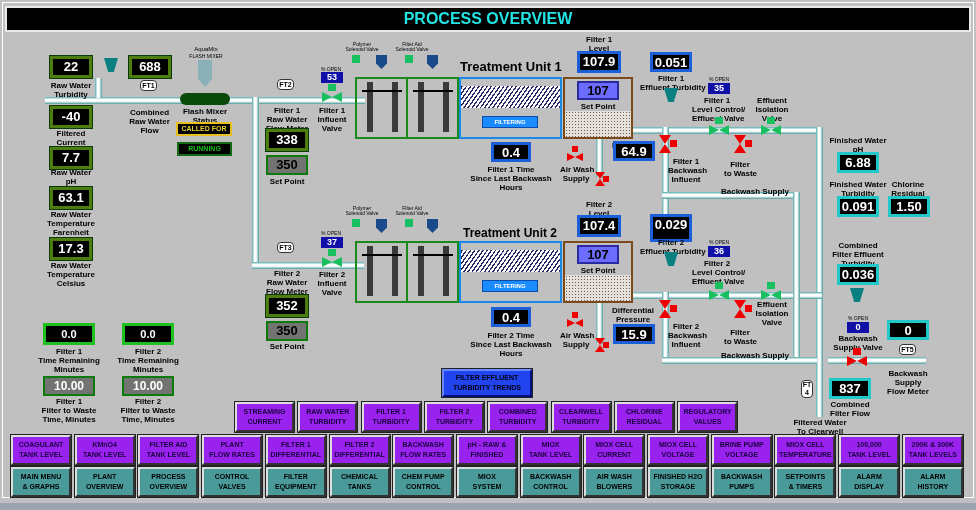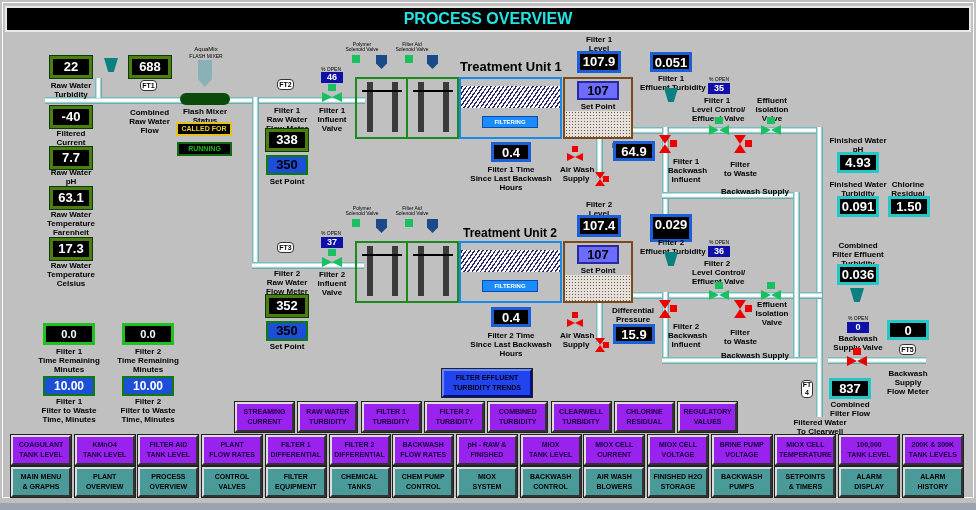--- a/index.html
+++ b/index.html
@@ -6,21 +6,21 @@
 body{width:976px;height:510px;background:#c0c0c0;font-family:"Liberation Sans",sans-serif;position:relative;overflow:hidden}
 .abs{position:absolute}
 .frame{position:absolute;left:2px;top:2px;width:972px;height:496px;border:1px solid #fff;background:#c0c0c0}
 .title{position:absolute;left:5px;top:6px;width:966px;height:26px;background:#000;border:2px solid #e8e8e8;color:#22e4e4;font-weight:bold;font-size:16px;text-align:center;line-height:22px}
 .lbl{position:absolute;font-size:8px;font-weight:bold;color:#000;text-align:center;line-height:9px;white-space:nowrap}
 .tiny{font-size:5px;line-height:5px;font-weight:normal}
 .box{position:absolute;background:#000;color:#fff;font-weight:bold;text-align:center;font-size:13px}
 .g{border:3px solid #4d7c0f;box-shadow:0 0 0 1px #0a3a0a}
 .b{border:3px solid #1a5fd8}
 .c{border:3px solid #22c8c8}
-.sp-g{position:absolute;background:#1d4ed8;border:2px solid #0c7a0c;color:#000;font-weight:bold;font-size:13px;text-align:center}
+.sp-g{position:absolute;background:#737373;border:2px solid #0c7a0c;color:#000;font-weight:bold;font-size:13px;text-align:center}
 .sp-b{position:absolute;background:#6c6cff;border:2px solid #2a2aa0;color:#000;font-weight:bold;font-size:13px;text-align:center}
 .pct{position:absolute;background:#1010a8;color:#fff;font-size:9px;font-weight:bold;text-align:center;width:22px;height:11px;line-height:11px}
 .pipe-h{position:absolute;height:7px;background:linear-gradient(#5aa 0,#fff 35%,#fff 60%,#4a9a9a 100%)}
 .pipe-v{position:absolute;width:7px;background:linear-gradient(90deg,#5aa 0,#fff 35%,#fff 60%,#4a9a9a 100%)}
 .btn{position:absolute;width:58px;height:30px;font-size:7px;font-weight:bold;text-align:center;line-height:10px;display:flex;align-items:center;justify-content:center;border:2px solid;border-color:#ddd #333 #333 #ddd;box-shadow:0 0 0 1px #222;white-space:pre-line}
 .pur{background:#9a22ee;color:#f0e0ff}
 .teal{background:#4a9a9a;color:#000}
 .unit{position:absolute;border:2px solid #1a8a1a}
 .bar{position:absolute;background:#3a3a3a;width:6px}
 .hatch{position:absolute;background:repeating-linear-gradient(-55deg,#2a2a6a 0,#2a2a6a 1.3px,#fff 1.3px,#fff 3.4px)}
@@ -89,21 +89,21 @@
 
 <div class="ft" style="left:277px;top:79px">FT2</div>
 <div class="lbl" style="left:262px;top:106px;width:50px;white-space:pre">Filter 1
 Raw Water
 Flow Meter</div>
 <div class="box g" style="left:266px;top:129px;width:42px;height:22px">338</div>
 <div class="sp-g" style="left:266px;top:155px;width:42px;height:20px">350</div>
 <div class="lbl" style="left:266px;top:177px;width:42px">Set Point</div>
 
 <div class="lbl tiny" style="left:316px;top:67px;width:30px">% OPEN</div>
-<div class="pct" style="left:321px;top:72px">46</div>
+<div class="pct" style="left:321px;top:72px">53</div>
 <svg class="abs" style="left:320px;top:84px" width="24" height="20">
     <rect x="8" y="0" width="8" height="7" fill="#18c060"></rect>
     <polygon points="2,8 12,13 2,18" fill="#18c060"></polygon>
     <polygon points="22,8 12,13 22,18" fill="#18c060"></polygon>
   </svg>
 <div class="lbl" style="left:310px;top:106px;width:44px;white-space:pre">Filter 1
 Influent
 Valve</div>
 
 <div class="lbl tiny" style="left:342px;top:42px;width:40px;white-space:pre">Polymer
@@ -300,21 +300,21 @@
     <polygon points="0,0 12,0 6,9" fill="#e00"></polygon>
     <polygon points="0,18 12,18 6,9" fill="#e00"></polygon>
     <rect x="11" y="5" width="7" height="7" fill="#e00"></rect>
   </svg>
 <div class="lbl" style="left:724px;top:328px;width:32px;white-space:pre">Filter
 to Waste</div>
 <div class="lbl" style="left:720px;top:351px;width:70px">Backwash Supply</div>
 
 <div class="lbl" style="left:828px;top:136px;width:60px;white-space:pre">Finished Water
 pH</div>
-<div class="box c" style="left:837px;top:152px;width:42px;height:21px">4.93</div>
+<div class="box c" style="left:837px;top:152px;width:42px;height:21px">6.88</div>
 <div class="lbl" style="left:828px;top:180px;width:60px;white-space:pre">Finished Water
 Turbidity</div>
 <div class="box c" style="left:837px;top:196px;width:42px;height:21px">0.091</div>
 <div class="lbl" style="left:885px;top:180px;width:46px;white-space:pre">Chlorine
 Residual</div>
 <div class="box c" style="left:888px;top:196px;width:42px;height:21px">1.50</div>
 <div class="lbl" style="left:828px;top:241px;width:60px;white-space:pre">Combined
 Filter Effluent
 Turbidity</div>
 <div class="box c" style="left:837px;top:264px;width:42px;height:21px">0.036</div>

